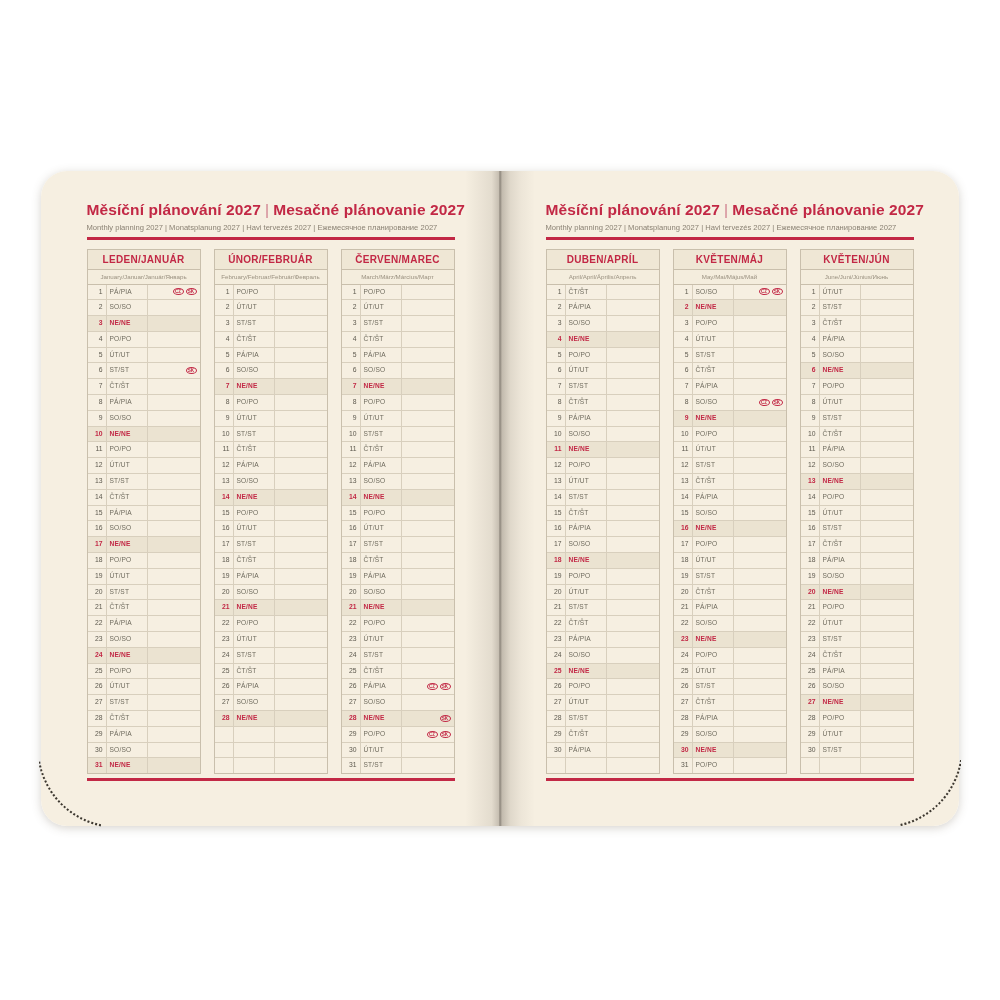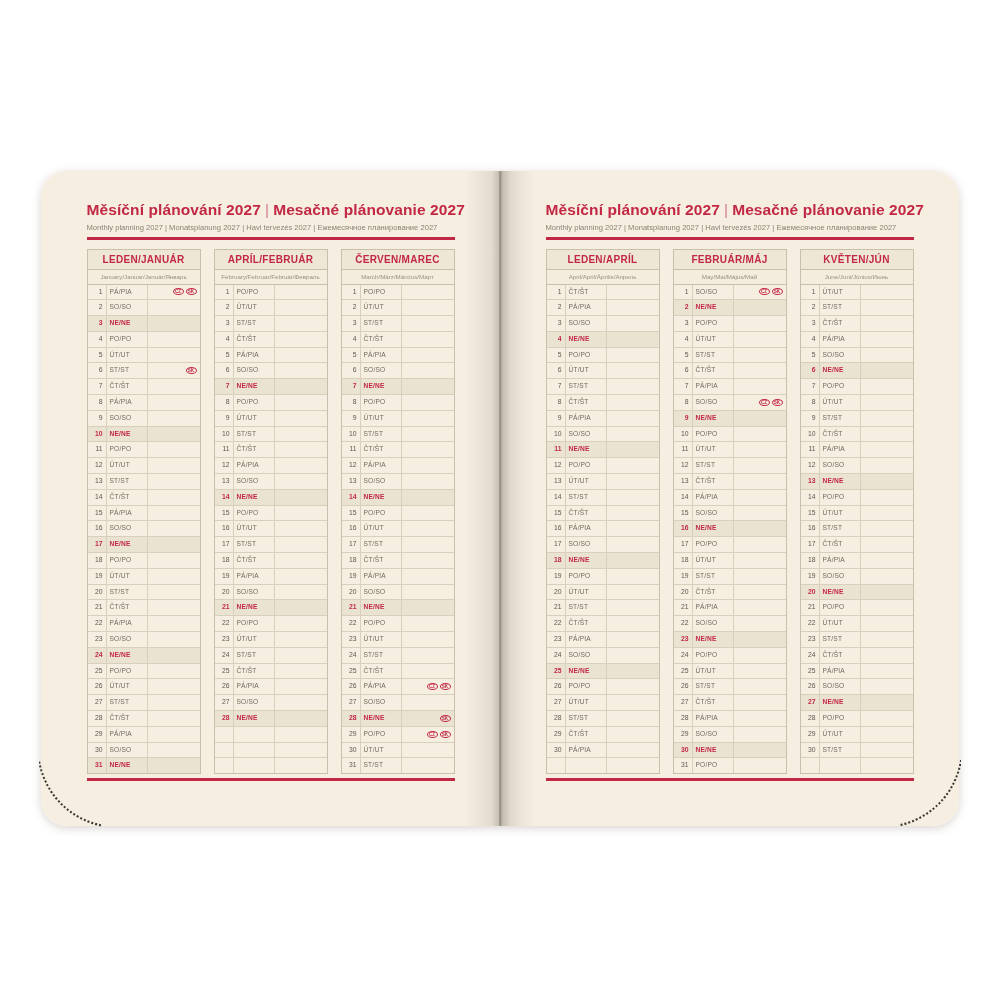--- a/index.html
+++ b/index.html
@@ -250,21 +250,21 @@
                 <div class="d-notes"></div>
               </div>
               <div class="d-row sun">
                 <div class="d-num">31</div>
                 <div class="d-day">NE/NE</div>
                 <div class="d-notes"></div>
               </div>
             </div>
           </div>
           <div class="month">
-            <div class="m-head">APRÍL/FEBRUÁR</div>
+            <div class="m-head">ÚNOR/FEBRUÁR</div>
             <div class="m-langs">February/Februar/Február/Февраль</div>
             <div class="m-grid">
               <div class="d-row">
                 <div class="d-num">1</div>
                 <div class="d-day">PO/PO</div>
                 <div class="d-notes"></div>
               </div>
               <div class="d-row">
                 <div class="d-num">2</div>
                 <div class="d-day">ÚT/UT</div>
@@ -591,21 +591,21 @@
     </div>
   </div>
 
   <div class="page right">
     <div class="page-inner">
       <div class="title"><span>Měsíční plánování 2027</span><span class="sep">|</span><span>Mesačné plánovanie 2027</span></div>
       <div class="subtitle">Monthly planning 2027 | Monatsplanung 2027 | Havi tervezés 2027 | Ежемесячное планирование 2027</div>
       <div class="rule"></div>
       <div class="months">
           <div class="month">
-            <div class="m-head">LEDEN/APRÍL</div>
+            <div class="m-head">DUBEN/APRÍL</div>
             <div class="m-langs">April/April/Április/Апрель</div>
             <div class="m-grid">
               <div class="d-row">
                 <div class="d-num">1</div>
                 <div class="d-day">ČT/ŠT</div>
                 <div class="d-notes"></div>
               </div>
               <div class="d-row">
                 <div class="d-num">2</div>
                 <div class="d-day">PÁ/PIA</div>
@@ -752,21 +752,21 @@
                 <div class="d-notes"></div>
               </div>
               <div class="d-row">
                 <div class="d-num"></div>
                 <div class="d-day"></div>
                 <div class="d-notes"></div>
               </div>
             </div>
           </div>
           <div class="month">
-            <div class="m-head">FEBRUÁR/MÁJ</div>
+            <div class="m-head">KVĚTEN/MÁJ</div>
             <div class="m-langs">May/Mai/Május/Май</div>
             <div class="m-grid">
               <div class="d-row">
                 <div class="d-num">1</div>
                 <div class="d-day">SO/SO</div>
                 <div class="d-notes">
                   <span class="badge">CZ</span>
                   <span class="badge">SK</span>
                 </div>
               </div>

